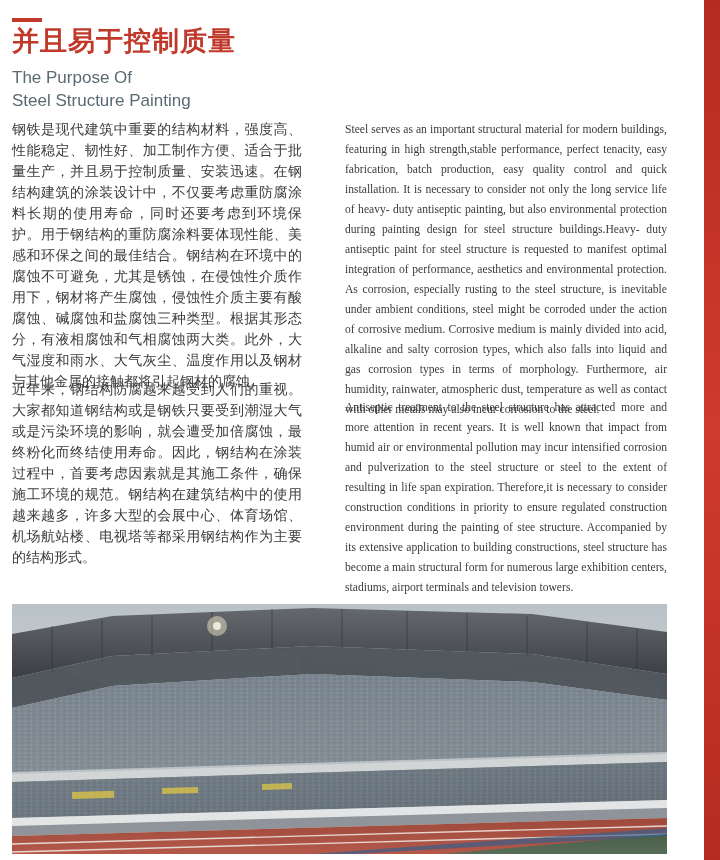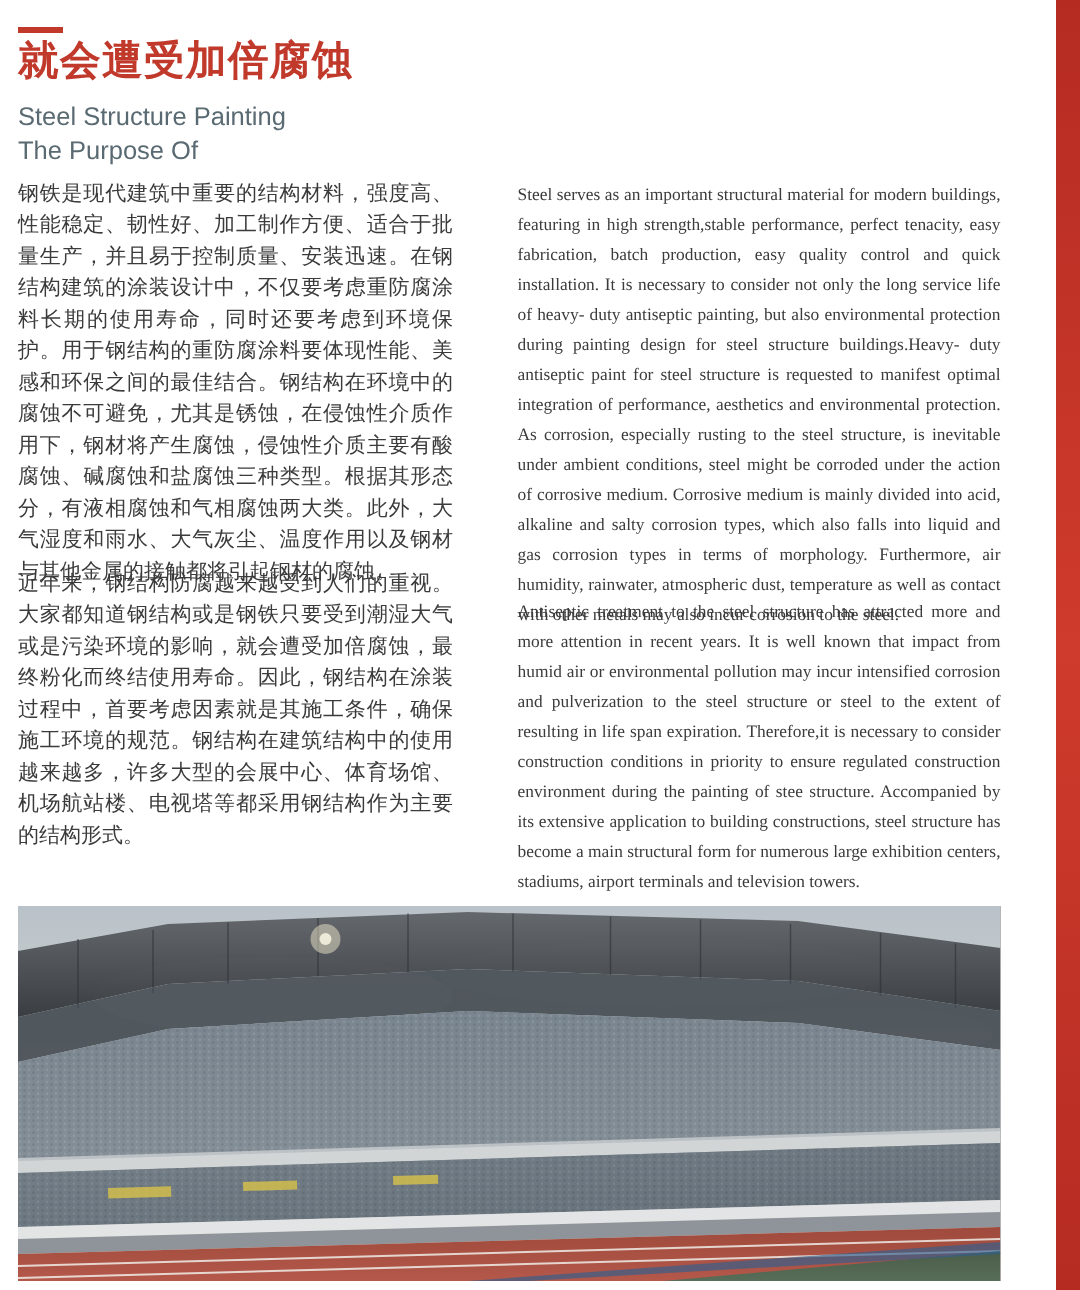--- a/index.html
+++ b/index.html
@@ -120,24 +120,24 @@
 </head>
 <body>
 
 <div class="page">
 
   <div class="right-bar"></div>
 
   <div class="title-rule"></div>
 
   <div class="header">
-    <h1 class="title-cn">就会遭受加倍腐蚀</h1>
+    <h1 class="title-cn">并且易于控制质量</h1>
     <div class="title-en">
+      <div>The Purpose Of</div>
       <div>Steel Structure Painting</div>
-      <div>The Purpose Of</div>
     </div>
   </div>
 
   <div class="col-left block-1-left">
     <p class="cn">钢铁是现代建筑中重要的结构材料，强度高、性能稳定、韧性好、加工制作方便、适合于批量生产，并且易于控制质量、安装迅速。在钢结构建筑的涂装设计中，不仅要考虑重防腐涂料长期的使用寿命，同时还要考虑到环境保护。用于钢结构的重防腐涂料要体现性能、美感和环保之间的最佳结合。钢结构在环境中的腐蚀不可避免，尤其是锈蚀，在侵蚀性介质作用下，钢材将产生腐蚀，侵蚀性介质主要有酸腐蚀、碱腐蚀和盐腐蚀三种类型。根据其形态分，有液相腐蚀和气相腐蚀两大类。此外，大气湿度和雨水、大气灰尘、温度作用以及钢材与其他金属的接触都将引起钢材的腐蚀。</p>
   </div>
 
   <div class="col-right block-1-right">
     <p class="en">Steel serves as an important structural material for modern buildings, featuring in high strength,stable performance, perfect tenacity, easy fabrication, batch production, easy quality control and quick installation. It is necessary to consider not only the long service life of heavy- duty antiseptic painting, but also environmental protection during painting design for steel structure buildings.Heavy- duty antiseptic paint for steel structure is requested to manifest optimal integration of performance, aesthetics and environmental protection. As corrosion, especially rusting to the steel structure, is inevitable under ambient conditions, steel might be corroded under the action of corrosive medium. Corrosive medium is mainly divided into acid, alkaline and salty corrosion types, which also falls into liquid and gas corrosion types in terms of morphology. Furthermore, air humidity, rainwater, atmospheric dust, temperature as well as contact with other metals may also incur corrosion to the steel.</p>
   </div>

